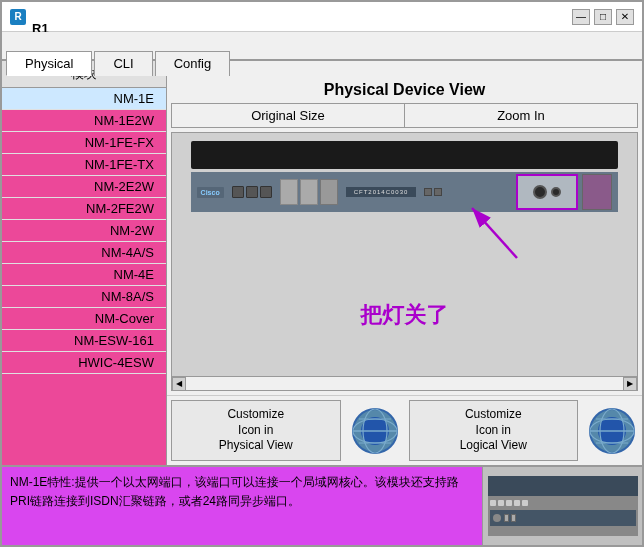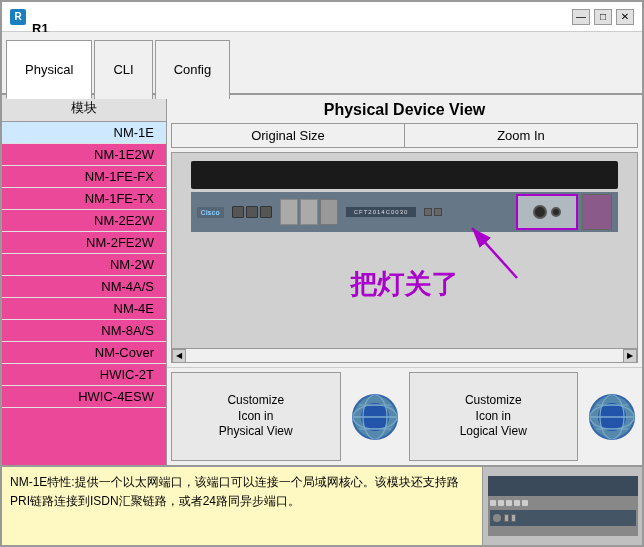--- a/index.html
+++ b/index.html
@@ -65,29 +65,29 @@
       justify-content: center;
       font-size: 10px;
     }
     .tab-bar {
       display: flex;
       background: #f0f0f0;
       border-bottom: 2px solid #999;
       padding: 2px 0 0 4px;
     }
     .tab {
-      padding: 21px 18px;
+      padding: 4px 18px;
       border: 1px solid #999;
       border-bottom: none;
       background: #f0f0f0;
       cursor: pointer;
       font-size: 13px;
       margin-right: 2px;
       position: relative;
-      top: 6px;
+      top: 17px;
     }
     .tab.active {
       background: #fff;
       border-bottom: 1px solid #fff;
       z-index: 1;
     }
     .content-area {
       display: flex;
       flex: 1;
       overflow: hidden;
@@ -125,21 +125,21 @@
       flex: 1;
       display: flex;
       flex-direction: column;
       background: #f0f0f0;
       overflow: hidden;
     }
     .main-title {
       text-align: center;
       font-size: 16px;
       font-weight: bold;
-      padding: 6px 0 4px 0;
+      padding: 20px 0 4px 0;
       background: #f0f0f0;
     }
     .zoom-bar {
       display: flex;
       border: 1px solid #999;
       margin: 0 4px;
       background: #fff;
     }
     .zoom-btn {
       flex: 1;
@@ -200,38 +200,38 @@
       align-items: center;
       padding: 4px;
       gap: 8px;
       background: #f0f0f0;
       border-top: 1px solid #ccc;
     }
     .customize-btn {
       flex: 1;
       border: 1px solid #999;
       background: #e8e8e8;
-      padding: 20px 4px;
+      padding: 6px 4px;
       text-align: center;
       cursor: pointer;
       font-size: 12px;
       line-height: 1.3;
     }
     .router-icon {
       width: 52px;
       height: 52px;
       display: flex;
       align-items: center;
       justify-content: center;
       flex-shrink: 0;
     }
     .bottom-info {
       display: flex;
       border-top: 2px solid #999;
-      background: #fef9c3;
+      background: #d946ef;
       min-height: 80px;
     }
     .info-text {
       flex: 1;
       padding: 6px 8px;
       font-size: 12px;
       line-height: 1.6;
       color: #000;
     }
     .info-image {
@@ -302,21 +302,21 @@
         <div class="sidebar-item">NM-1E2W</div>
         <div class="sidebar-item">NM-1FE-FX</div>
         <div class="sidebar-item">NM-1FE-TX</div>
         <div class="sidebar-item">NM-2E2W</div>
         <div class="sidebar-item">NM-2FE2W</div>
         <div class="sidebar-item">NM-2W</div>
         <div class="sidebar-item">NM-4A/S</div>
         <div class="sidebar-item">NM-4E</div>
         <div class="sidebar-item">NM-8A/S</div>
         <div class="sidebar-item">NM-Cover</div>
-        <div class="sidebar-item">HWIC-2T</div>
+        <div class="sidebar-item">NM-ESW-161</div>
         <div class="sidebar-item">HWIC-4ESW</div>
       </div>
     </div>
 
     <div class="main-panel">
       <div class="main-title">Physical Device View</div>
 
       <div class="zoom-bar">
         <div class="zoom-btn">Original Size</div>
         <div class="zoom-btn">Zoom In</div>
@@ -365,21 +365,21 @@
             <defs>
               <marker id="arrowhead" markerWidth="8" markerHeight="6" refX="8" refY="3" orient="auto">
                 <polygon points="0 0, 8 3, 0 6" fill="#aa00cc"></polygon>
               </marker>
             </defs>
             <line x1="60" y1="70" x2="15" y2="20" stroke="#aa00cc" stroke-width="2.5" marker-end="url(#arrowhead)"></line>
           </svg>
         </div>
 
         <div style="position:absolute; bottom:60px; left:50%; transform:translateX(-50%);">
-          <span style="color:#aa00cc; font-size:27px; font-weight:bold;">把灯关了</span>
+          <span style="color:#aa00cc; font-size:22px; font-weight:bold;">把灯关了</span>
         </div>
 
         <div class="hscroll-bar" style="position:absolute;bottom:0;left:0;right:0;">
           <div class="hscroll-btn">◀</div>
           <div class="hscroll-track"></div>
           <div class="hscroll-btn">▶</div>
         </div>
       </div>
 
       <div class="bottom-buttons">

